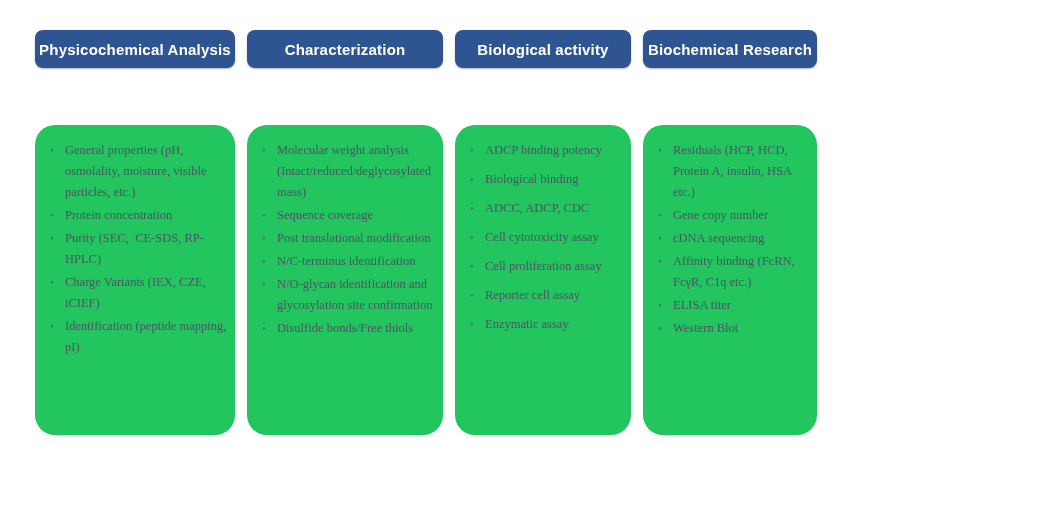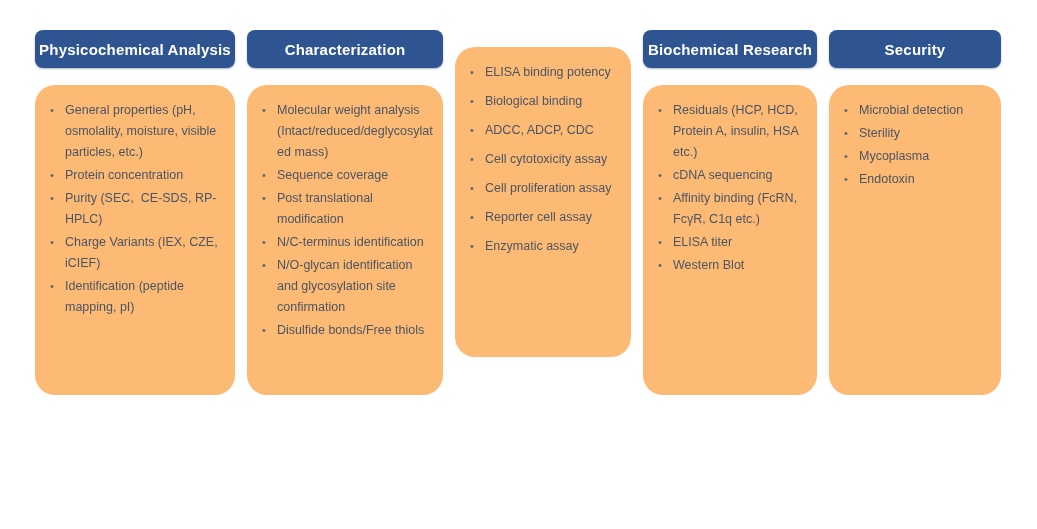--- a/index.html
+++ b/index.html
@@ -1,15 +1,15 @@
 <!DOCTYPE html>
 <html><head>
 <meta charset="utf-8">
 <style>
-  * { margin: 0; padding: 0; box-sizing: border-box; }
+  * { margin: 0; padding: 0; box-sizing: border-box; gap: 40px; }
   html, body { background: #ffffff; }
   body {
     font-family: "Liberation Sans", "DejaVu Sans", sans-serif;
     width: 1037px; height: 529px;
     position: relative;
     overflow: hidden;
   }
   .slide {
     position: absolute;
     left: 35px; top: 30px;
@@ -34,24 +34,25 @@
     align-items: center;
     justify-content: center;
     letter-spacing: 0.2px;
     box-shadow: 0 1px 2px rgba(30,50,90,0.35);
     text-align: center;
     white-space: nowrap;
   }
   .col-panel {
     margin-top: 17px;
     height: 310px;
-    background: #fdba74;
+    background: #22c55e;
     border-radius: 20px;
     padding: 15px 8px 12px 0;
     overflow: hidden;
+    font-family: Liberation Serif, serif;
   }
   .col-panel ul {
     list-style: none;
   }
   .col-panel li {
     position: relative;
     padding-left: 30px;
     font-size: 12.5px;
     line-height: 21px;
     color: #4b5564;
@@ -96,51 +97,42 @@
           <li>Sequence coverage</li>
           <li>Post translational modification</li>
           <li>N/C-terminus identification</li>
           <li>N/O-glycan identification and glycosylation site confirmation</li>
           <li>Disulfide bonds/Free thiols</li>
         </ul>
     </div>
   </div>
 
   <div class="column col-2 spaced">
+    <div class="col-header">Biological activity</div>
     <div class="col-panel">
       <ul>
-          <li>ELISA binding potency</li>
+          <li>ADCP binding potency</li>
           <li>Biological binding</li>
           <li>ADCC, ADCP, CDC</li>
           <li>Cell cytotoxicity assay</li>
           <li>Cell proliferation assay</li>
           <li>Reporter cell assay</li>
           <li>Enzymatic assay</li>
         </ul>
     </div>
   </div>
 
   <div class="column col-3">
     <div class="col-header">Biochemical Research</div>
     <div class="col-panel">
       <ul>
           <li>Residuals (HCP, HCD, Protein A, insulin, HSA etc.)</li>
+          <li>Gene copy number</li>
           <li>cDNA sequencing</li>
           <li>Affinity binding (FcRN, FcγR, C1q etc.)</li>
           <li>ELISA titer</li>
           <li>Western Blot</li>
         </ul>
     </div>
   </div>
 
-  <div class="column col-4">
-    <div class="col-header">Security</div>
-    <div class="col-panel">
-      <ul>
-          <li>Microbial detection</li>
-          <li>Sterility</li>
-          <li>Mycoplasma</li>
-          <li>Endotoxin</li>
-        </ul>
-    </div>
-  </div>
 
 </div>
 
 </body></html>

